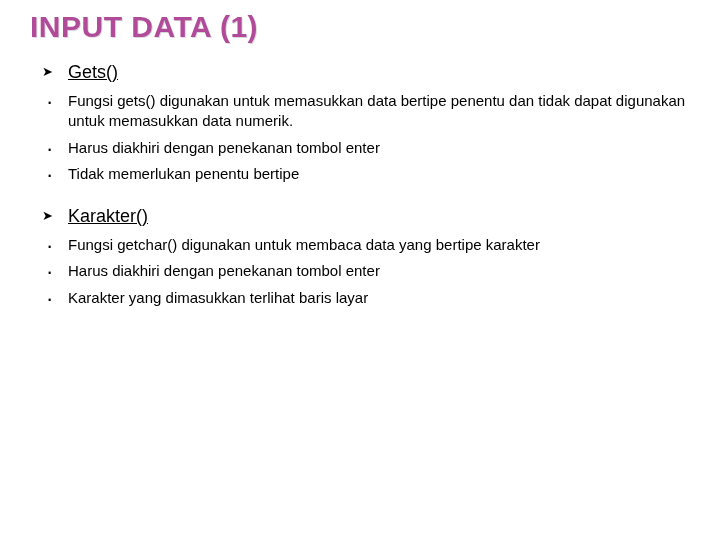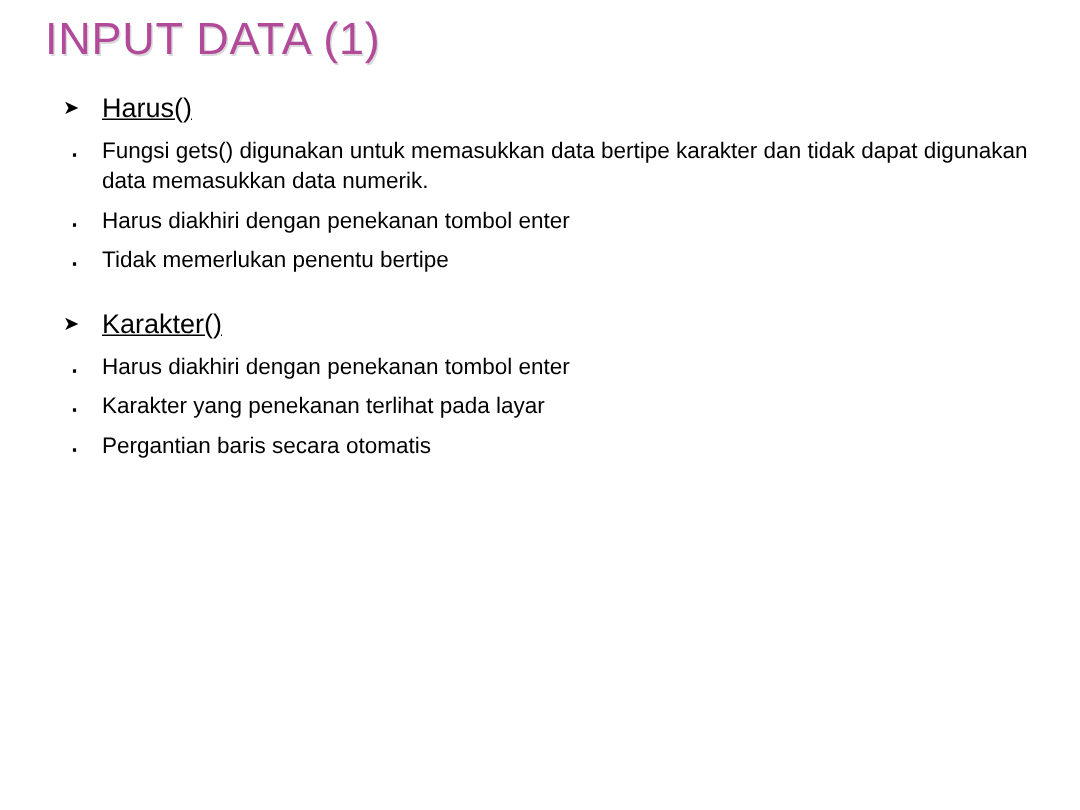--- a/index.html
+++ b/index.html
@@ -11,21 +11,21 @@
     font-family: Verdana, Geneva, sans-serif;
     color: #000;
     overflow: hidden;
   }
   .slide {
     box-sizing: border-box;
     padding: 10px 30px 20px 30px;
   }
   .title {
     font-size: 30px;
-    font-weight: normal;
+    font-weight: bold;
     letter-spacing: 0.5px;
     color: #b24a9a;
     text-shadow: 1px 1px 0 rgba(0,0,0,0.15);
     margin: 0 0 18px 0;
   }
   ul.top {
     list-style: none;
     margin: 0;
     padding: 0 0 0 10px;
   }
@@ -67,28 +67,28 @@
   }
 </style>
 </head>
 <body>
 
 <div class="slide">
   <h1 class="title">INPUT DATA (1)</h1>
 
   <ul class="top">
     <li class="arrow">
-      <span class="label">Harus()</span>
+      <span class="label">Gets()</span>
     </li>
-    <li class="dot">Fungsi gets() digunakan untuk memasukkan data bertipe karakter dan tidak dapat digunakan data memasukkan data numerik.</li>
+    <li class="dot">Fungsi gets() digunakan untuk memasukkan data bertipe penentu dan tidak dapat digunakan untuk memasukkan data numerik.</li>
     <li class="dot">Harus diakhiri dengan penekanan tombol enter</li>
     <li class="dot">Tidak memerlukan penentu bertipe</li>
 
     <li class="gap"></li>
 
     <li class="arrow">
       <span class="label">Karakter()</span>
     </li>
+    <li class="dot">Fungsi getchar() digunakan untuk membaca data yang bertipe karakter</li>
     <li class="dot">Harus diakhiri dengan penekanan tombol enter</li>
-    <li class="dot">Karakter yang penekanan terlihat pada layar</li>
-    <li class="dot"> Pergantian baris secara otomatis</li>
+    <li class="dot">Karakter yang dimasukkan terlihat baris layar</li>
   </ul>
 </div>
 
 </body></html>

